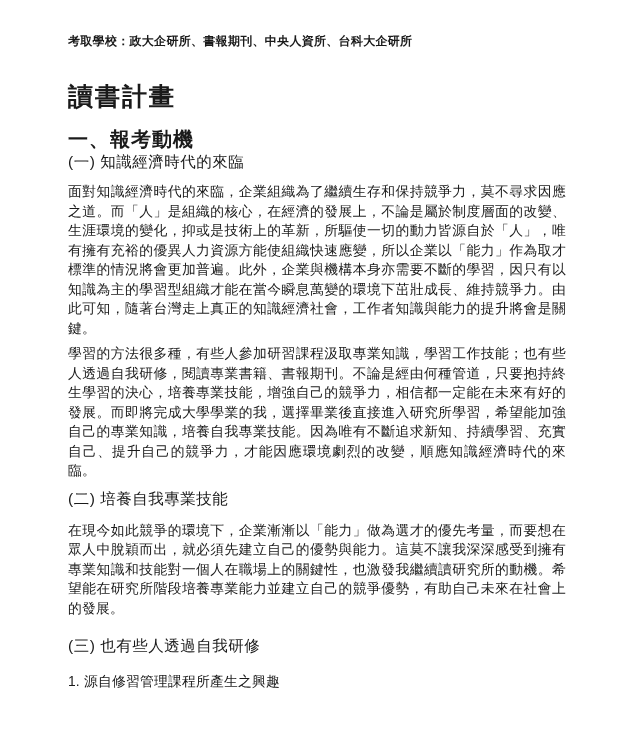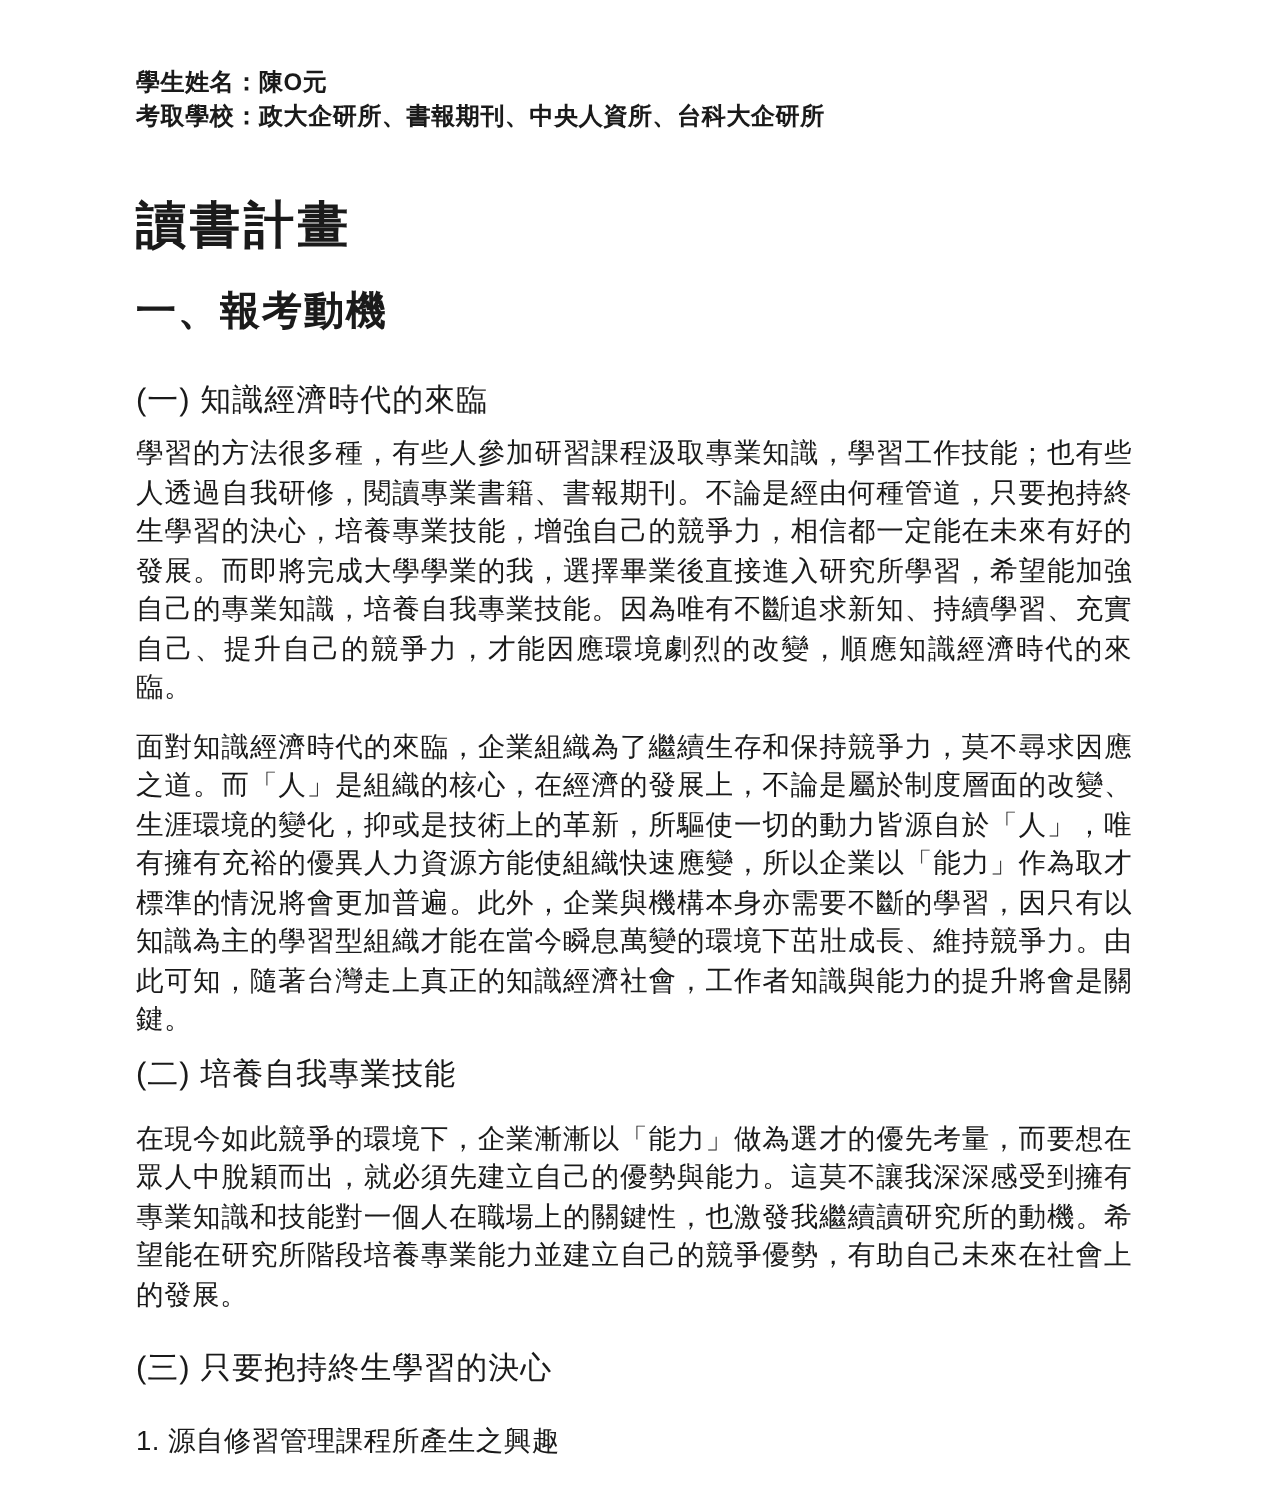--- a/index.html
+++ b/index.html
@@ -41,21 +41,21 @@
     line-height: 26px;
     font-weight: 700;
     letter-spacing: 1px;
   }
   .sub-heading {
     font-size: 15.5px;
     line-height: 20px;
     font-weight: 500;
     letter-spacing: 0.5px;
   }
-  .sub-heading.first { margin-top: 22px; }
+  .sub-heading.first { }
   .sub-heading.second { margin-top: 8px; }
   .sub-heading.third { margin-top: 18px; }
   .body-text {
     font-size: 13.8px;
     line-height: 19.5px;
     font-weight: 400;
     text-align: justify;
     text-justify: inter-ideograph;
     letter-spacing: 0.2px;
   }
@@ -69,35 +69,34 @@
     font-weight: 400;
     letter-spacing: 0.2px;
   }
 </style>
 </head>
 <body>
 
 <div class="page">
 
   <div class="student-info">
-    <div class="info-line">學生姓名：陳O元</div>
     <div class="info-line">考取學校：政大企研所、書報期刊、中央人資所、台科大企研所</div>
   </div>
 
   <h1 class="doc-title">讀書計畫</h1>
 
   <h2 class="section-heading">一、報考動機</h2>
 
   <h3 class="sub-heading first">(一) 知識經濟時代的來臨</h3>
 
+  <p class="body-text p-after-heading">面對知識經濟時代的來臨，企業組織為了繼續生存和保持競爭力，莫不尋求因應之道。而「人」是組織的核心，在經濟的發展上，不論是屬於制度層面的改變、生涯環境的變化，抑或是技術上的革新，所驅使一切的動力皆源自於「人」，唯有擁有充裕的優異人力資源方能使組織快速應變，所以企業以「能力」作為取才標準的情況將會更加普遍。此外，企業與機構本身亦需要不斷的學習，因只有以知識為主的學習型組織才能在當今瞬息萬變的環境下茁壯成長、維持競爭力。由此可知，隨著台灣走上真正的知識經濟社會，工作者知識與能力的提升將會是關鍵。</p>
+
   <p class="body-text p-follow">學習的方法很多種，有些人參加研習課程汲取專業知識，學習工作技能；也有些人透過自我研修，閱讀專業書籍、書報期刊。不論是經由何種管道，只要抱持終生學習的決心，培養專業技能，增強自己的競爭力，相信都一定能在未來有好的發展。而即將完成大學學業的我，選擇畢業後直接進入研究所學習，希望能加強自己的專業知識，培養自我專業技能。因為唯有不斷追求新知、持續學習、充實自己、提升自己的競爭力，才能因應環境劇烈的改變，順應知識經濟時代的來臨。</p>
-
-  <p class="body-text p-after-heading">面對知識經濟時代的來臨，企業組織為了繼續生存和保持競爭力，莫不尋求因應之道。而「人」是組織的核心，在經濟的發展上，不論是屬於制度層面的改變、生涯環境的變化，抑或是技術上的革新，所驅使一切的動力皆源自於「人」，唯有擁有充裕的優異人力資源方能使組織快速應變，所以企業以「能力」作為取才標準的情況將會更加普遍。此外，企業與機構本身亦需要不斷的學習，因只有以知識為主的學習型組織才能在當今瞬息萬變的環境下茁壯成長、維持競爭力。由此可知，隨著台灣走上真正的知識經濟社會，工作者知識與能力的提升將會是關鍵。</p>
 
   <h3 class="sub-heading second">(二) 培養自我專業技能</h3>
 
   <p class="body-text p3">在現今如此競爭的環境下，企業漸漸以「能力」做為選才的優先考量，而要想在眾人中脫穎而出，就必須先建立自己的優勢與能力。這莫不讓我深深感受到擁有專業知識和技能對一個人在職場上的關鍵性，也激發我繼續讀研究所的動機。希望能在研究所階段培養專業能力並建立自己的競爭優勢，有助自己未來在社會上的發展。</p>
 
-  <h3 class="sub-heading third">(三) 只要抱持終生學習的決心</h3>
+  <h3 class="sub-heading third">(三) 也有些人透過自我研修</h3>
 
   <div class="item-heading">1. 源自修習管理課程所產生之興趣</div>
 
 </div>
 
 </body></html>

